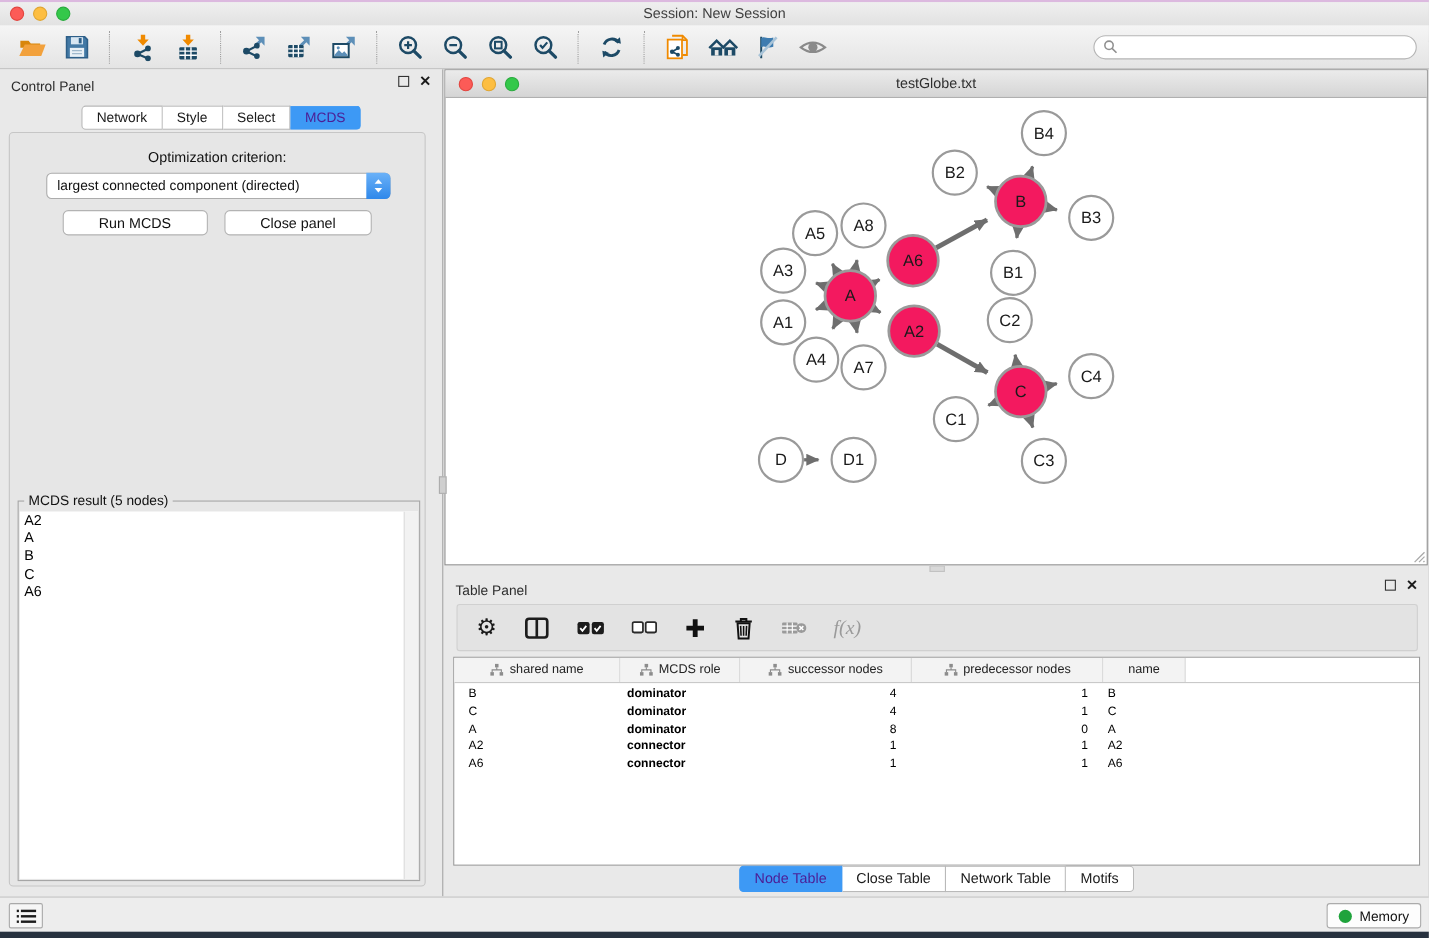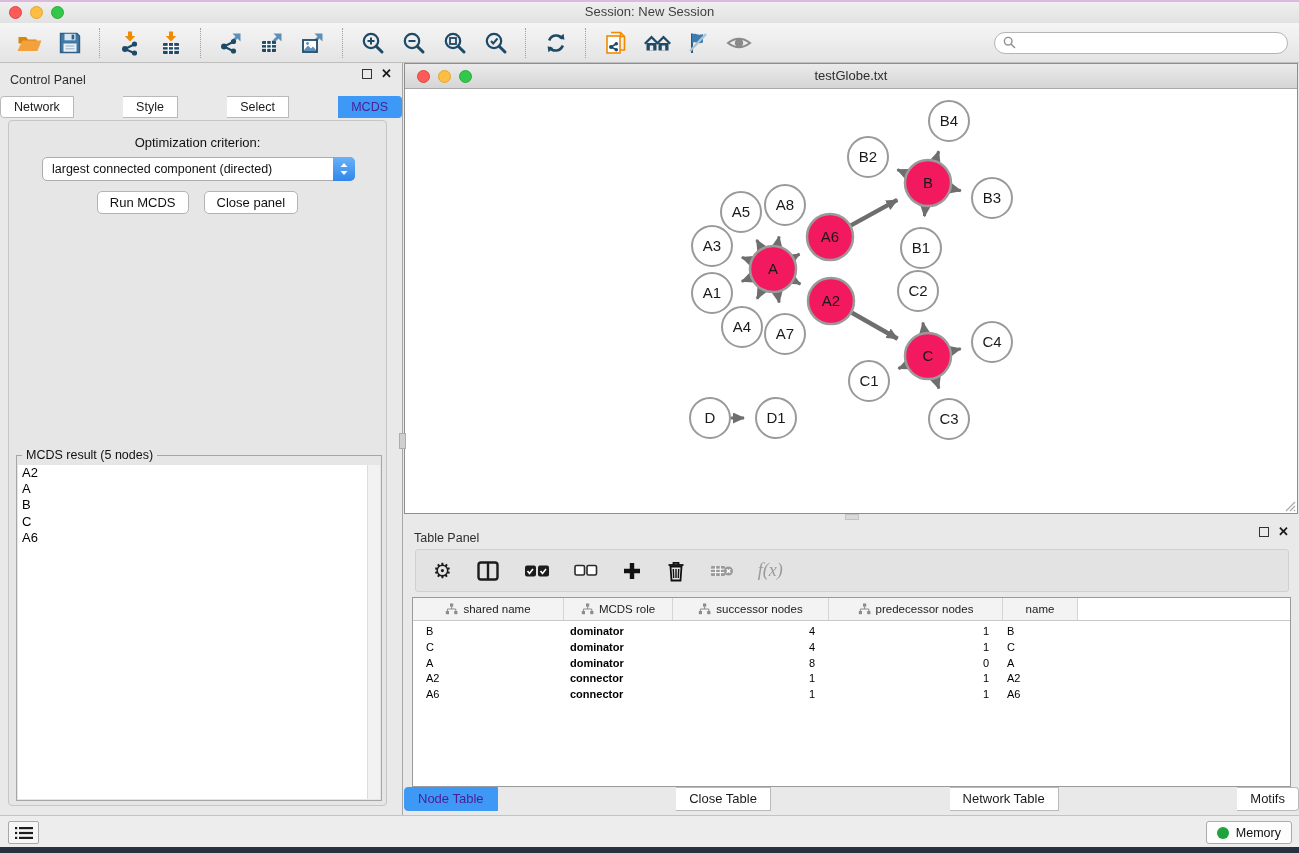--- a/index.html
+++ b/index.html
@@ -32,38 +32,38 @@
   .searchbox input { border:none; outline:none; flex:1; font-size:12px; background:transparent; height:18px; }
 
   
   .left-panel { position:absolute; left:0; top:63px; width:403px; height:752px;
     background:#E9E9E9; border-right:1px solid #A6A6A6; }
   .panel-hdr { position:relative; height:27px; padding:7px 10px 0 10px; }
   .panel-hdr .ph-title { font-size:12.5px; color:#2E2E2E; }
   .panel-hdr .ph-icons { position:absolute; right:10px; top:6px; display:flex; gap:9px; align-items:center; }
   .float-box { width:10px; height:10px; border:1.6px solid #333; display:inline-block; }
   .close-x { font-size:13px; font-weight:bold; color:#1A1A1A; line-height:10px; }
-  .seg-tabs { display:flex; justify-content:space-between; }
+  .seg-tabs { display:flex; justify-content:center; }
   .seg-tab { background:#fff; border:1px solid #B9B9B9; border-left:none; padding:3px 13px;
     font-size:12.5px; color:#1A1A1A; }
   .seg-tab:first-child { border-left:1px solid #B9B9B9; border-radius:4px 0 0 4px; }
   .seg-tab:last-child { border-radius:0 4px 4px 0; }
   .seg-tab.active { background:#3D99F5; border-color:#3D99F5; color:#4c1d95; }
   .cp-tabs { position:absolute; left:0; right:0; top:33px; }
   .cp-pane { position:absolute; left:8px; top:57px; width:379px; bottom:9px;
     background:#E6E6E6; border:1px solid #C6C6C6; border-radius:4px; }
   .opt-label { position:absolute; top:14px; left:0; right:0; text-align:center; font-size:13px; color:#111; }
   .dropdown { position:absolute; top:36px; left:33px; width:313px; height:24px;
     background:#fff; border:1px solid #ACACAC; border-radius:5px; }
   .dropdown .dd-text { position:absolute; left:9px; top:0; line-height:22px; font-size:12.5px; color:#111; }
   .dd-stepper { position:absolute; right:-1px; top:-1px; width:22px; height:24px;
     background:linear-gradient(#6AB1F8,#2F88EA); border-radius:0 5px 5px 0;
     display:flex; align-items:center; justify-content:center; }
   .btn-row { position:absolute; top:70px; left:0; right:0; display:flex; justify-content:center; gap:15px; }
-  .push-btn { height:23px; padding:0 12px; background:#fff; border:1px solid #B3B3B3;
+  .push-btn { height:23px; padding:0 32px; background:#fff; border:1px solid #B3B3B3;
     border-radius:5px; font-size:13px; color:#111; font-family:inherit; }
   .result-group { position:absolute; left:7px; top:334px; width:366px; height:346px;
     border:1px solid #A6A6A6; }
   .result-title { position:absolute; top:-8px; left:5px; background:#E6E6E6; padding:0 4px;
     font-size:12.5px; color:#111; }
   .result-list { position:absolute; left:1px; right:1px; top:9px; bottom:1px; background:#fff; overflow:hidden; }
   .result-scroll { position:absolute; right:0; top:0; bottom:0; width:13px; background:#F2F2F2; border-left:1px solid #DCDCDC; }
   .result-item { font-size:13px; line-height:16.2px; padding-left:4px; color:#000; }
   .result-list .result-item:first-child { padding-top:2px; }
 

